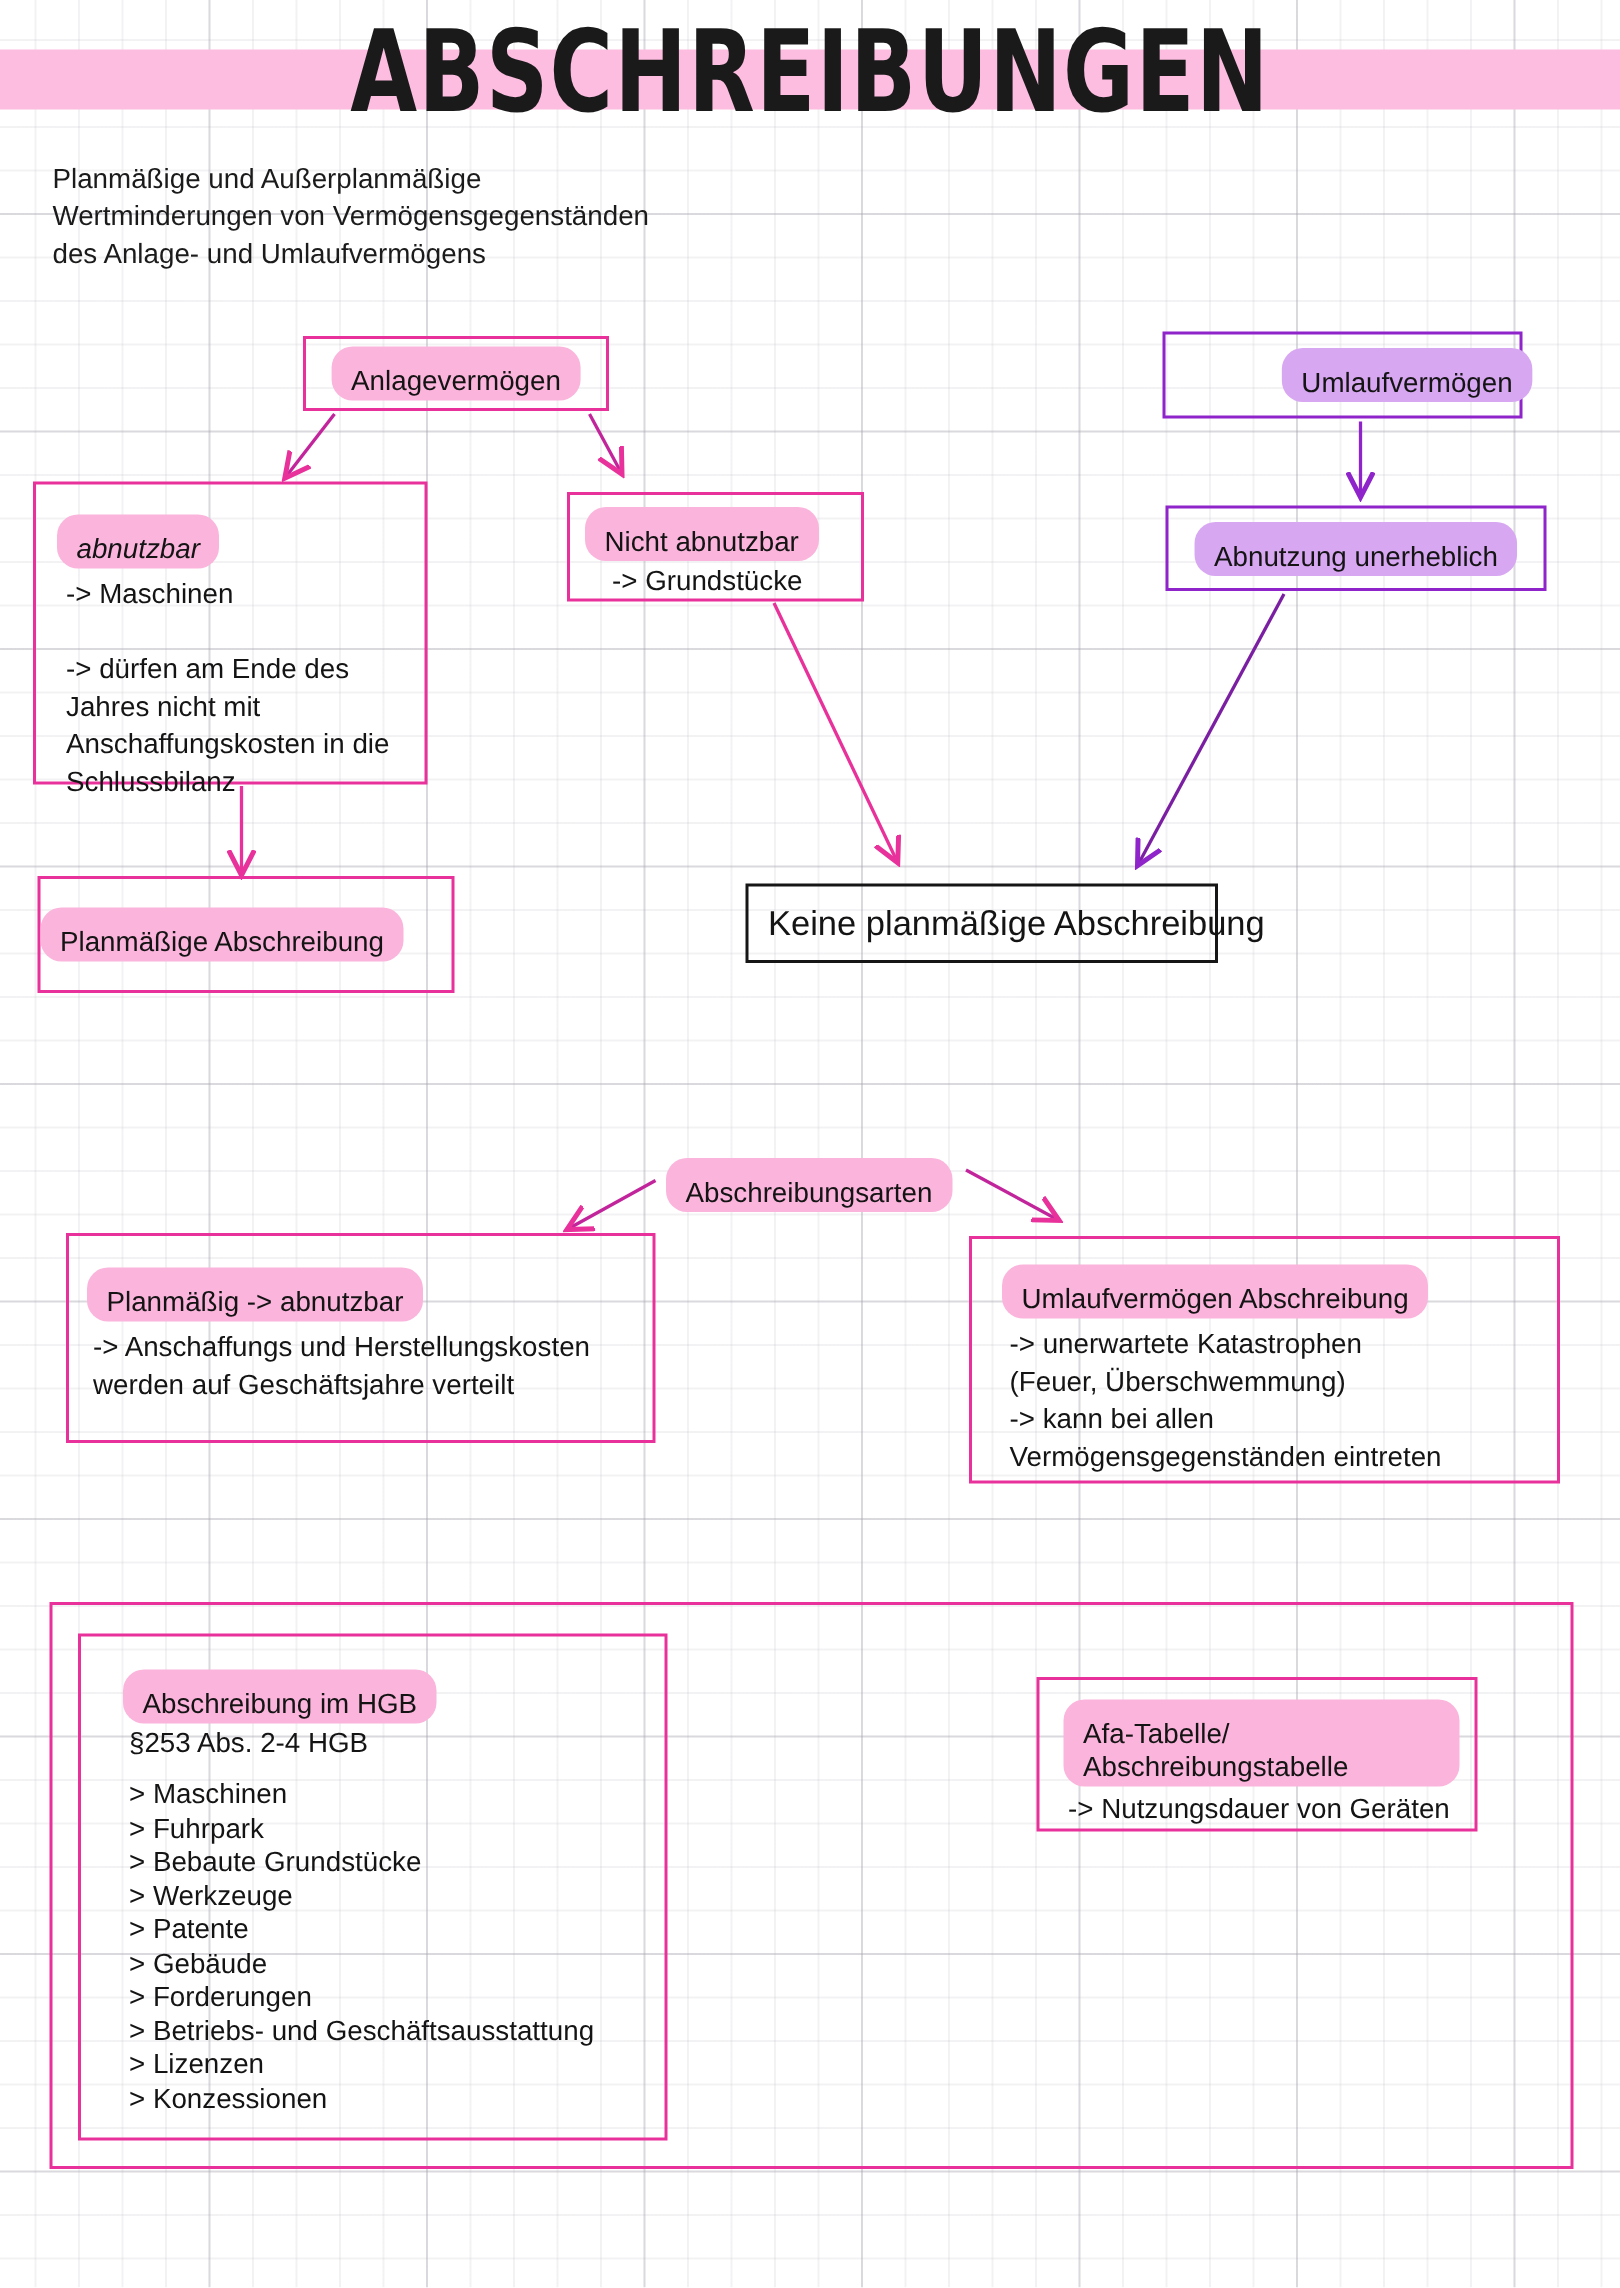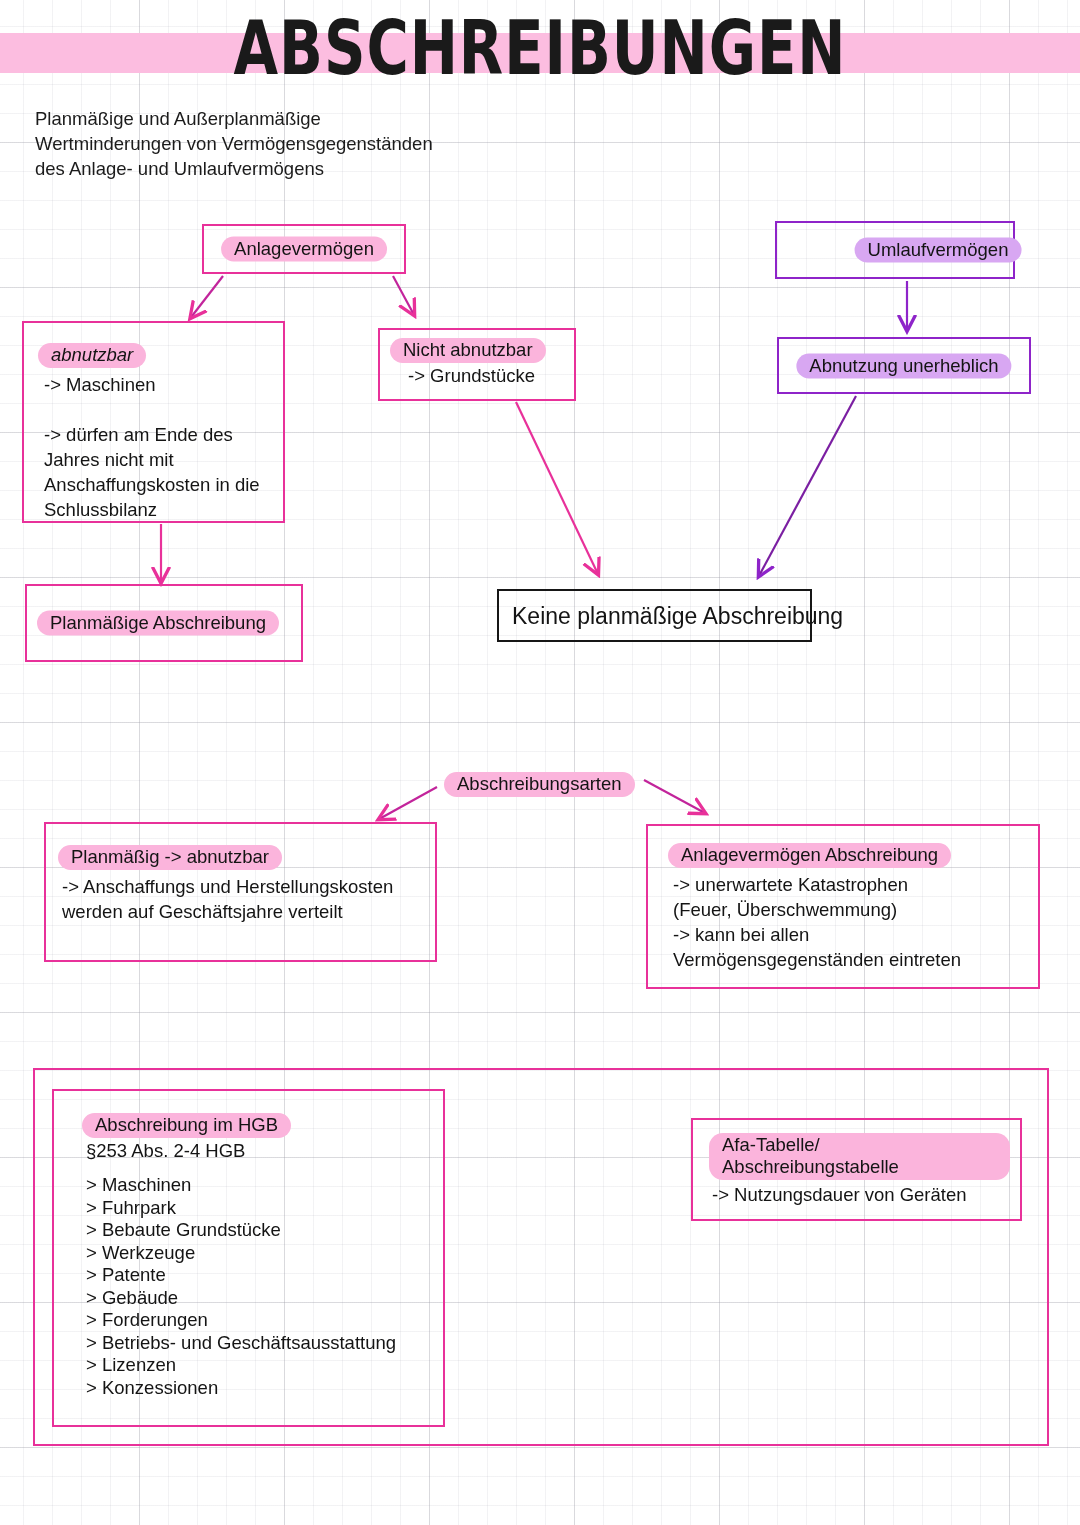--- a/index.html
+++ b/index.html
@@ -47,21 +47,21 @@
     white-space:pre-line;
   }
   
   .box{position:absolute;box-sizing:border-box;background:transparent;}
   .pink{border:2.5px solid #e8319a;}
   .purple{border:2.5px solid #8e24c9;}
   .black{border:2.5px solid #161616;}
   .box .line{font-size:18.5px;line-height:25px;color:#141414;white-space:pre-line;}
   .hl{
     display:inline-block;
-    padding:1px 13px 2px 13px;
+    padding:12px 13px 2px 13px;
     border-radius:14px;
     font-size:18.5px;
     color:#141414;
     background:#fbb4dc;
   }
   .hl.violet{background:#d8a7f2;}
   .plain{font-size:23px;line-height:25px;color:#141414;}
   
   svg.arrows{position:absolute;left:0;top:0;width:1080px;height:1525px;pointer-events:none;}
   
@@ -136,21 +136,21 @@
     <div class="line" style="padding-left:18px;">-&gt; Grundstücke</div>
   </div>
 
   <div class="box purple" style="left:777px;top:337px;width:254px;height:57px;">
     <div style="position:absolute;left:50%;top:50%;transform:translate(-50%,-50%);white-space:nowrap;">
       <span class="hl violet">Abnutzung unerheblich</span>
     </div>
   </div>
 
   <div class="box pink" style="left:25px;top:584px;width:278px;height:78px;">
-    <div style="position:absolute;left:10px;top:50%;transform:translateY(-50%);white-space:nowrap;">
+    <div style="position:absolute;left:0;top:50%;transform:translateY(-50%);white-space:nowrap;">
       <span class="hl">Planmäßige Abschreibung</span>
     </div>
   </div>
 
   <div class="box black" style="left:497px;top:589px;width:315px;height:53px;">
     <div class="plain" style="position:absolute;left:13px;top:50%;transform:translateY(-50%);white-space:nowrap;">Keine planmäßige Abschreibung</div>
   </div>
 
   <div style="position:absolute;left:444px;top:772px;">
     <span class="hl">Abschreibungsarten</span>
@@ -159,21 +159,21 @@
   <div class="box pink" style="left:44px;top:822px;width:393px;height:140px;padding:21px 14px 0 12px;">
     <div style="margin-bottom:4px;">
       <span class="hl">Planmäßig -&gt; abnutzbar</span>
     </div>
     <div class="line" style="padding-left:4px;">-&gt; Anschaffungs und Herstellungskosten
 werden auf Geschäftsjahre verteilt</div>
   </div>
 
   <div class="box pink" style="left:646px;top:824px;width:394px;height:165px;padding:17px 12px 0 20px;">
     <div style="margin-bottom:4px;">
-      <span class="hl">Anlagevermögen Abschreibung</span>
+      <span class="hl">Umlaufvermögen Abschreibung</span>
     </div>
     <div class="line" style="padding-left:5px;">-&gt; unerwartete Katastrophen
 (Feuer, Überschwemmung)
 -&gt; kann bei allen
 Vermögensgegenständen eintreten</div>
   </div>
 
   <div class="box pink" style="left:33px;top:1068px;width:1016px;height:378px;"></div>
 
   <div class="box pink" style="left:52px;top:1089px;width:393px;height:338px;padding:22px 12px 0 28px;">
@@ -188,20 +188,20 @@
       <li>&gt; Werkzeuge</li>
       <li>&gt; Patente</li>
       <li>&gt; Gebäude</li>
       <li>&gt; Forderungen</li>
       <li>&gt; Betriebs- und Geschäftsausstattung</li>
       <li>&gt; Lizenzen</li>
       <li>&gt; Konzessionen</li>
     </ul>
   </div>
 
-  <div class="box pink" style="left:691px;top:1118px;width:331px;height:103px;padding:13px 10px 0 16px;">
+  <div class="box pink" style="left:691px;top:1118px;width:294px;height:103px;padding:13px 10px 0 16px;">
     <div style="margin-bottom:2px;">
       <span class="hl">Afa-Tabelle/ Abschreibungstabelle</span>
     </div>
     <div class="line" style="padding-left:3px;">-&gt; Nutzungsdauer von Geräten</div>
   </div>
 
 </div>
 
 </body></html>

